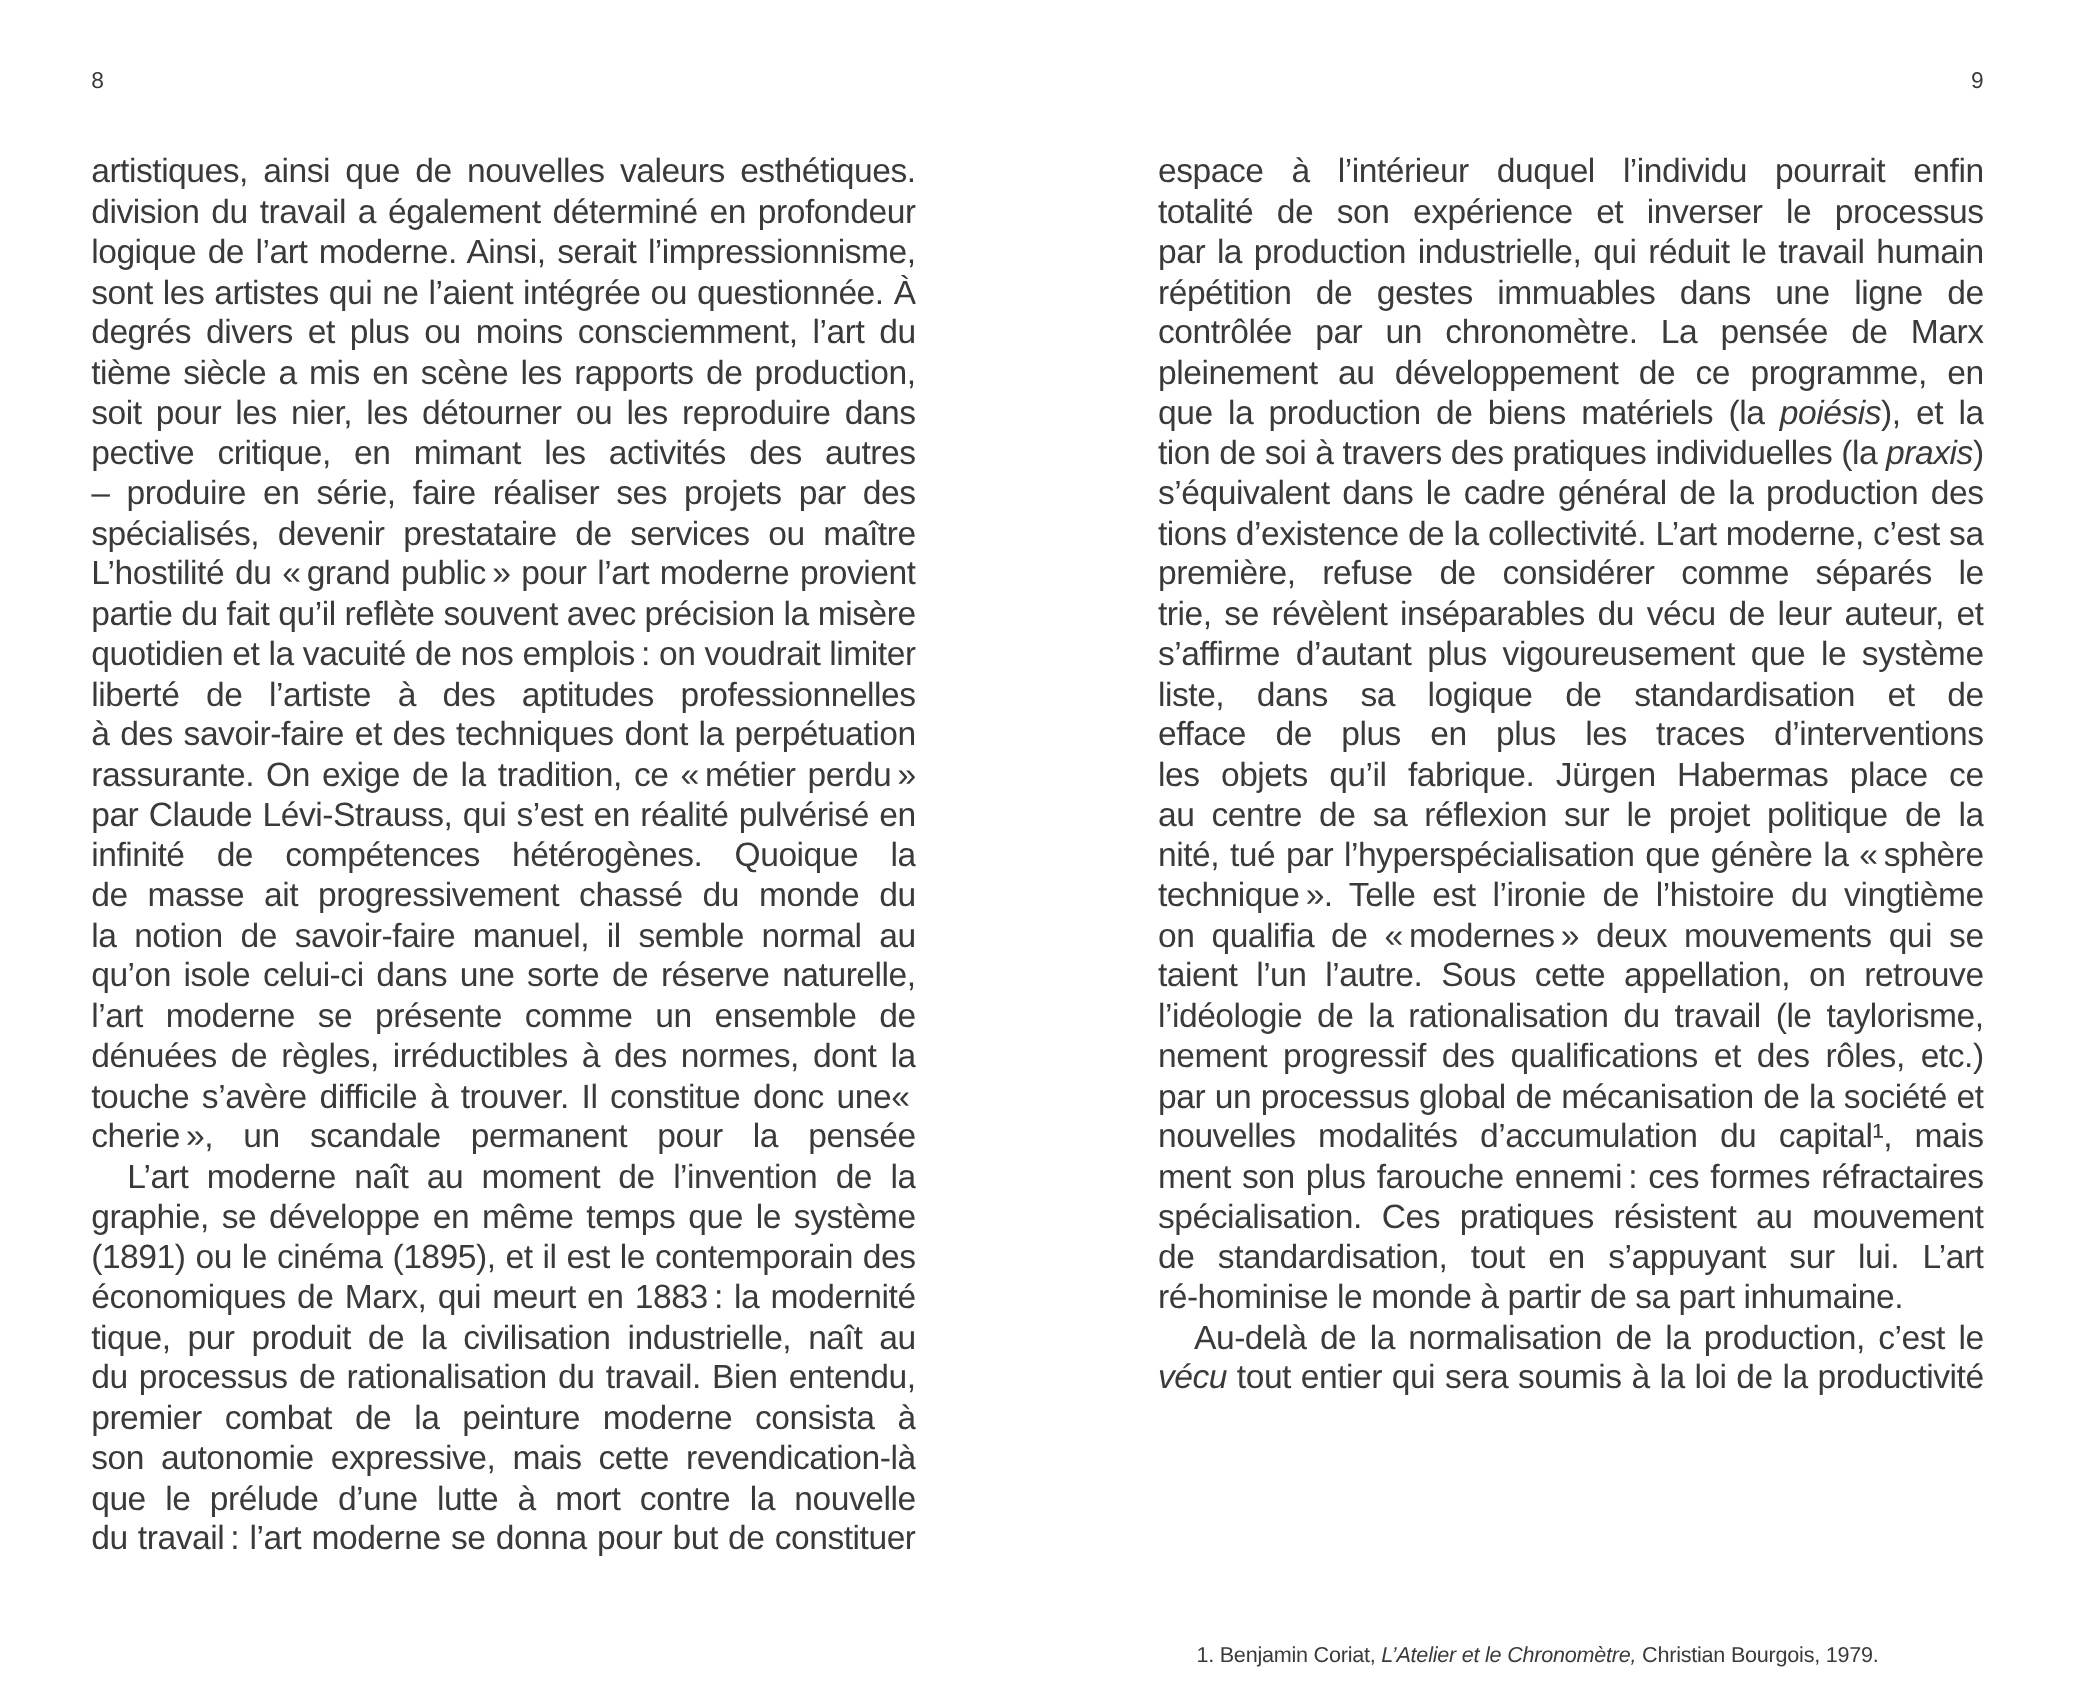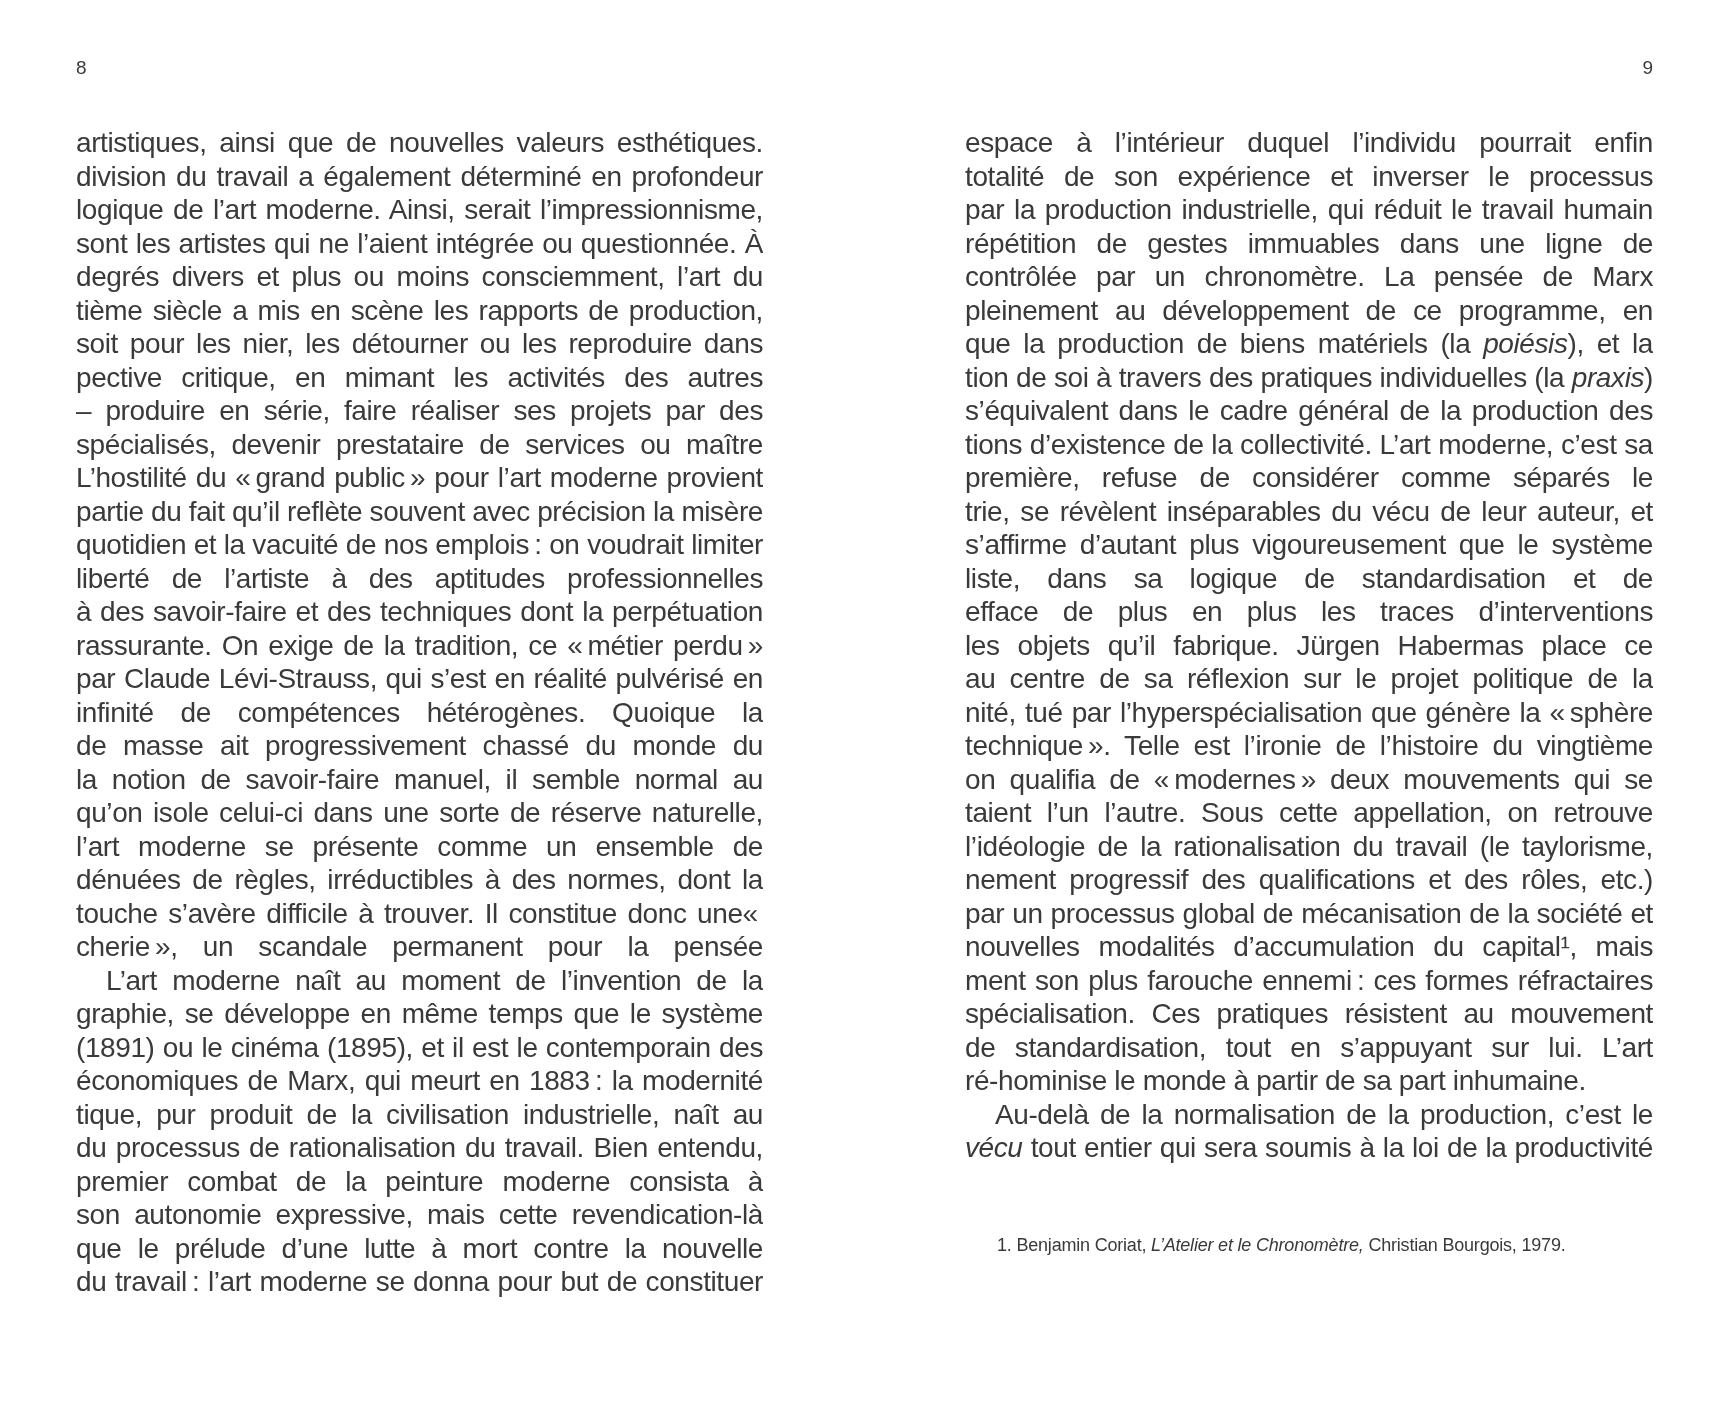--- a/index.html
+++ b/index.html
@@ -42,21 +42,21 @@
     text-justify: inter-word;
     overflow: hidden;
     white-space: normal;
   }
   .line.end { text-align-last: left; }
   .line.indent { text-indent: 30px; }
   .it { font-style: italic; }
   .footnote {
     position: absolute;
     left: 997px;
-    top: 1232px;
+    top: 1366px;
     width: 660px;
     font-size: 18px;
     letter-spacing: -0.2px;
     line-height: 26px;
     color: #3a3a3a;
     white-space: nowrap;
     overflow: hidden;
   }
 </style>
 </head>

